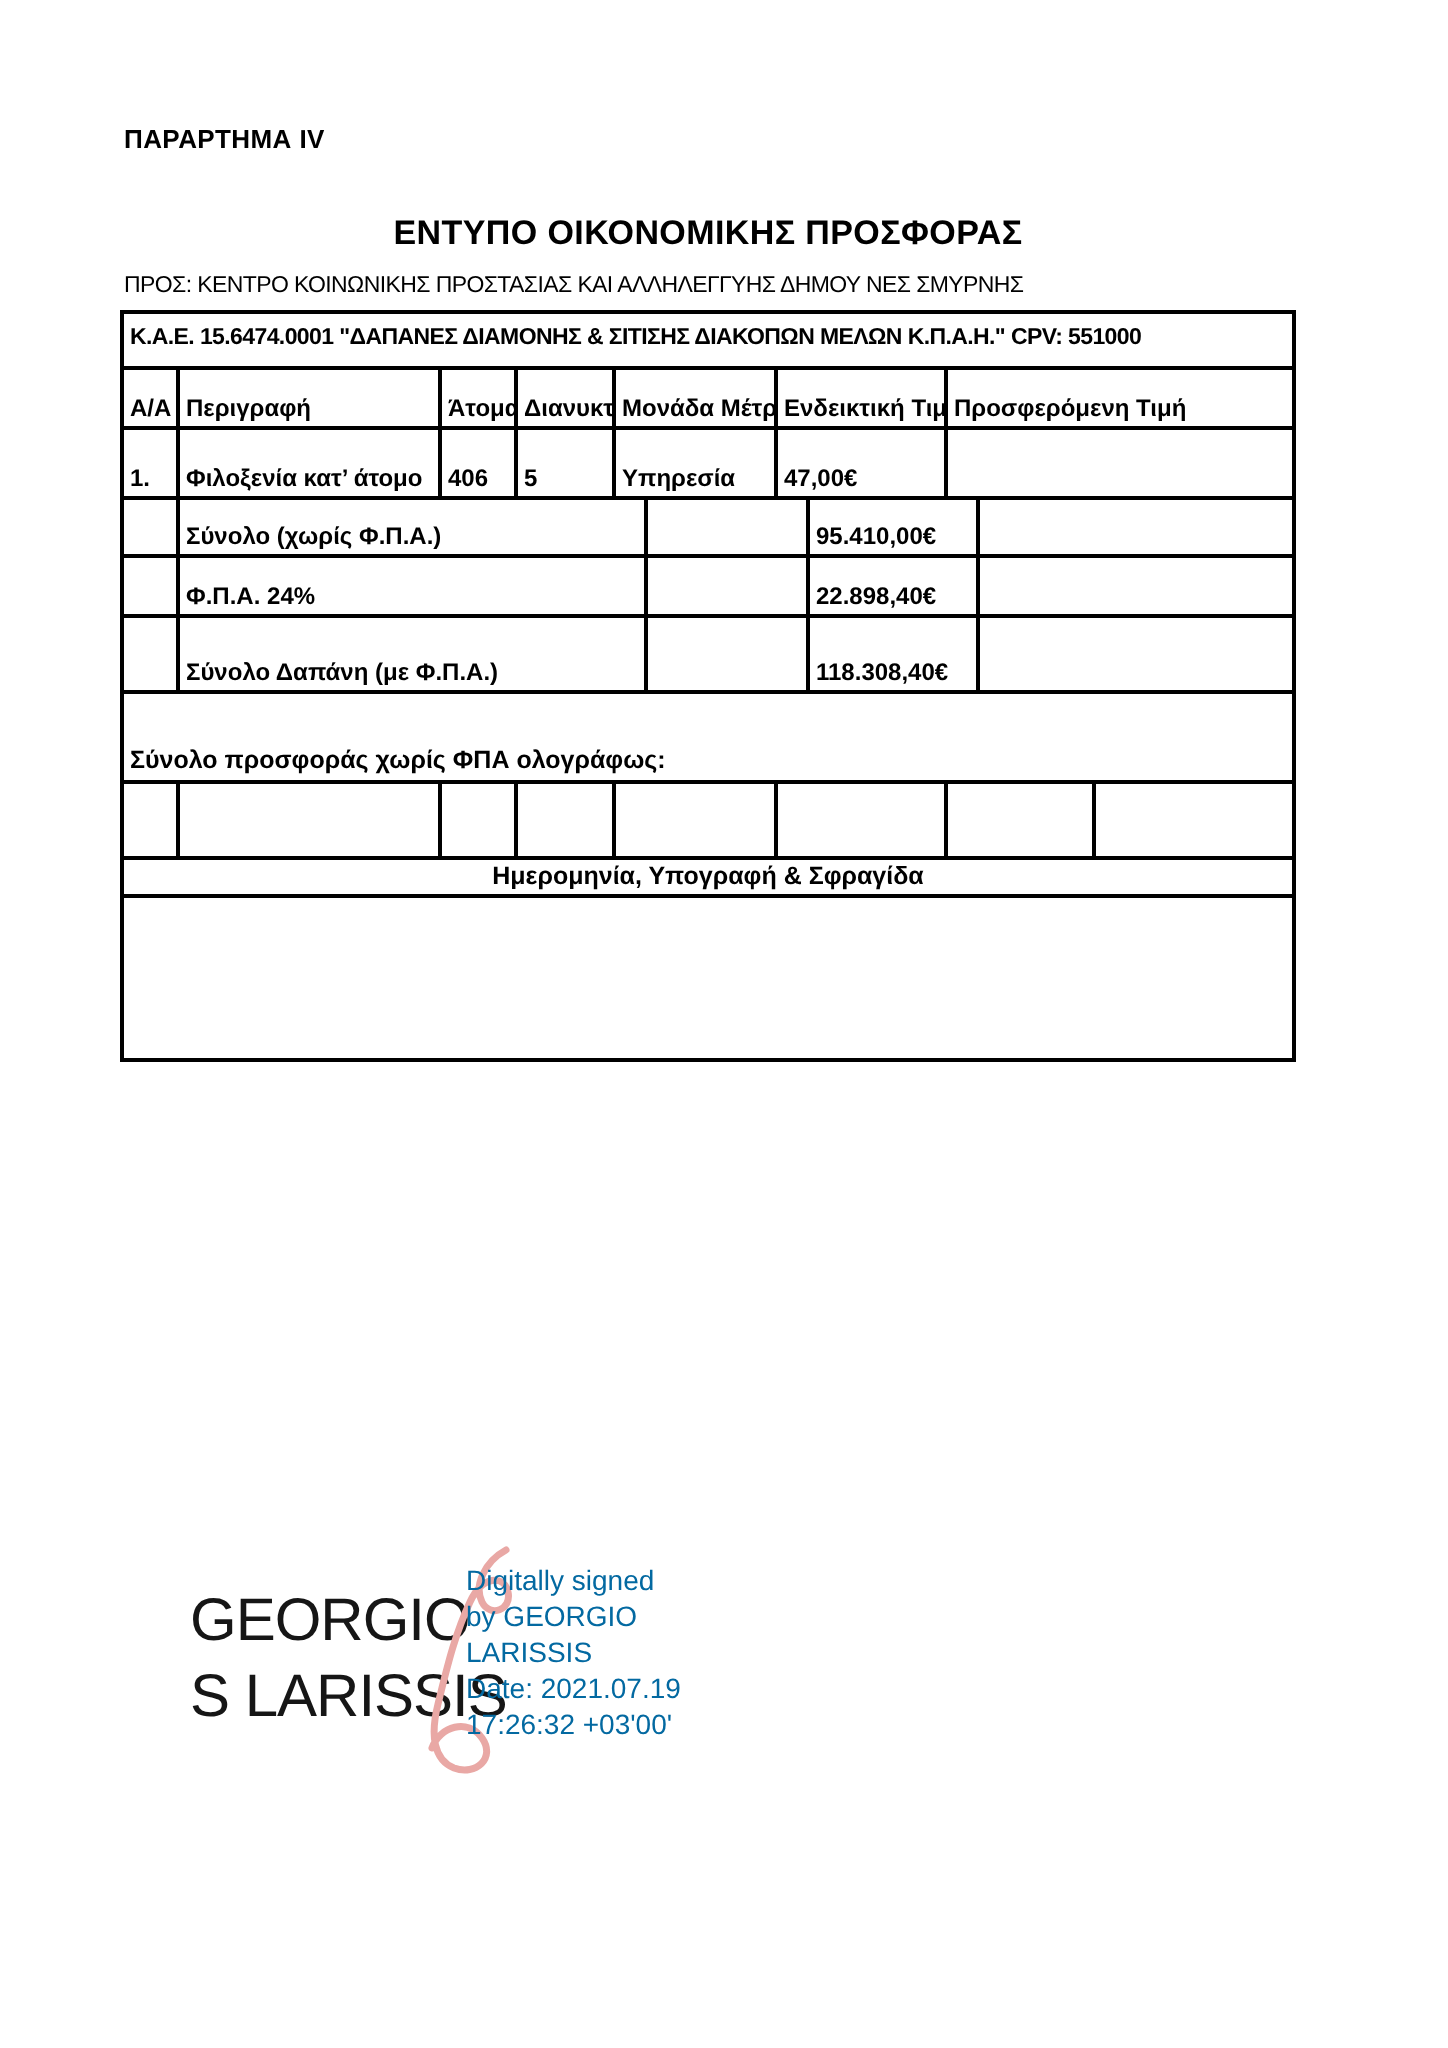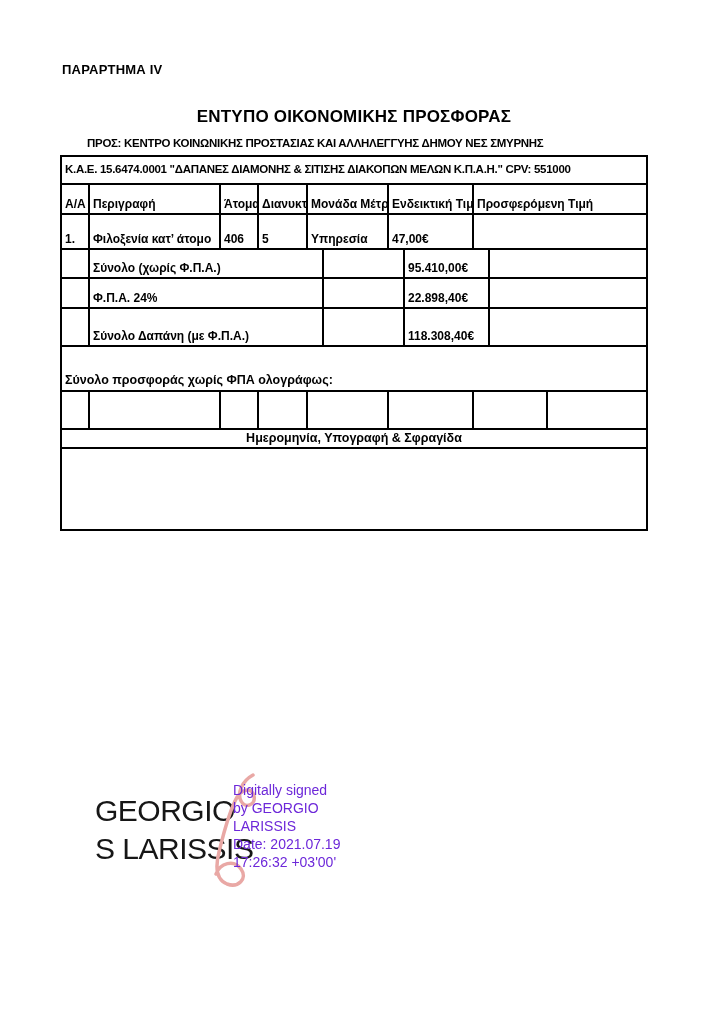--- a/index.html
+++ b/index.html
@@ -1,21 +1,21 @@
 <!DOCTYPE html>
 <html><head>
 <meta charset="utf-8">
 <style>
   html,body{margin:0;padding:0;background:#fff;}
   .page{position:relative;width:724px;height:1024px;background:#ffffff;overflow:hidden;
         font-family:"Liberation Sans",sans-serif;color:#000;}
   .abs{position:absolute;}
   .annex{left:62px;top:62px;font-size:13px;font-weight:bold;letter-spacing:.2px;}
   .title{left:60px;top:107px;width:588px;text-align:center;font-size:17px;font-weight:bold;letter-spacing:.2px;}
-  .recipient{left:62px;top:137px;width:600px;font-size:11.5px;font-weight:bold;letter-spacing:-.3px;white-space:nowrap;margin-left:25px;}
+  .recipient{left:62px;top:137px;width:600px;font-size:11.5px;font-weight:normal;letter-spacing:-.3px;white-space:nowrap;}
 
   .offer-table{left:60px;top:155px;width:588px;border:2px solid #000;box-sizing:border-box;
                display:flex;flex-direction:column;}
   .trow{display:flex;flex-direction:row;border-bottom:2px solid #000;box-sizing:border-box;width:100%;}
   .trow:last-child{border-bottom:none;}
   .tcell{box-sizing:border-box;border-right:2px solid #000;display:flex;align-items:flex-end;
          padding:1px 2px 2px 3px;font-weight:bold;font-size:12px;line-height:1.1;
          overflow:hidden;white-space:nowrap;}
   .tcell:last-child{border-right:none;flex:1;}
   .r-kae{height:28px;}
@@ -37,21 +37,21 @@
   .c-nights{width:49px;}
   .c-unit{width:81px;}
   .c-price{width:85px;}
   .c-merge{width:234px;}
   .c-blank7{width:74px;}
 
   .sig-block{left:95px;top:770px;width:300px;height:120px;}
   .sig-name{position:absolute;left:0;top:22px;font-size:30px;font-weight:400;color:#161616;
             letter-spacing:-.5px;line-height:38px;white-space:nowrap;}
   .sig-flourish{position:absolute;left:112px;top:0;}
-  .sig-details{position:absolute;left:138px;top:11px;font-size:14px;color:#6d28d9;
+  .sig-details{position:absolute;left:138px;top:11px;font-size:14px;color:#0369a1;
                line-height:18px;font-weight:400;white-space:nowrap;}
 </style>
 </head>
 <body>
 
 <div class="page">
 
   <div class="abs annex">ΠΑΡΑΡΤΗΜΑ IV</div>
   <div class="abs title">ΕΝΤΥΠΟ ΟΙΚΟΝΟΜΙΚΗΣ ΠΡΟΣΦΟΡΑΣ</div>
   <div class="abs recipient">ΠΡΟΣ: ΚΕΝΤΡΟ ΚΟΙΝΩΝΙΚΗΣ ΠΡΟΣΤΑΣΙΑΣ ΚΑΙ ΑΛΛΗΛΕΓΓΥΗΣ ΔΗΜΟΥ ΝΕΣ ΣΜΥΡΝΗΣ</div>

